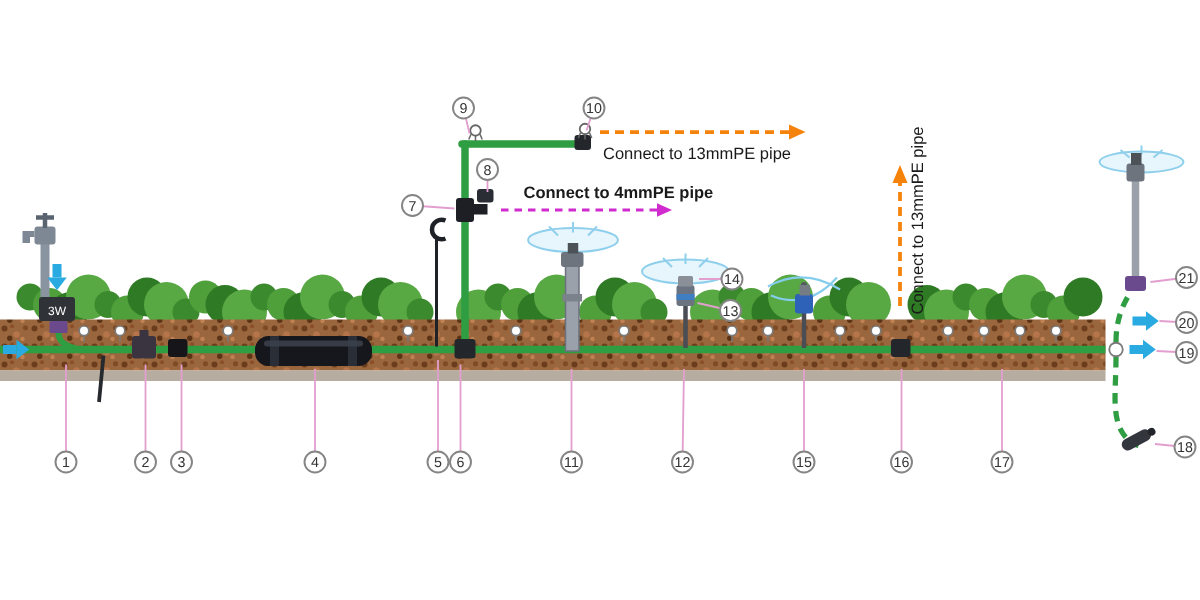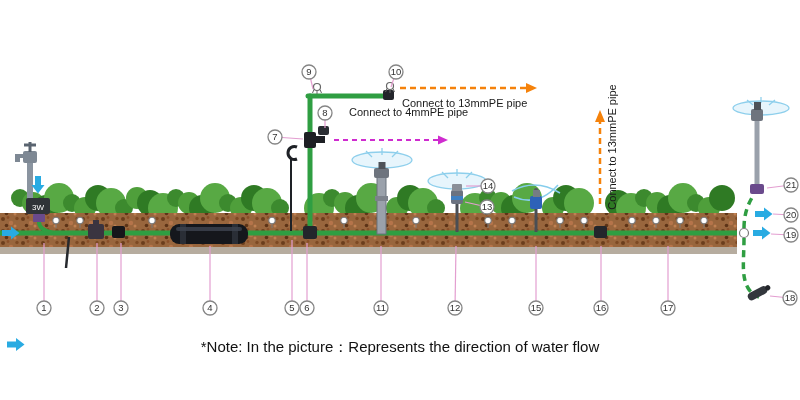--- a/index.html
+++ b/index.html
@@ -345,25 +345,17 @@
         </g>
         <g>
           <line x1="767" y1="188" x2="791" y2="185" stroke="#e39ed0" stroke-width="1.2"></line>
           <circle cx="791" cy="185" r="7" fill="#fff" stroke="#858585" stroke-width="1.3"></circle>
           <text x="791" y="188.4" text-anchor="middle" font-size="9.5" fill="#333" font-family="&quot;Liberation Sans&quot;, sans-serif">21</text>
         </g>
       </g>
 </svg>
 
 <div class="ann" id="ann-top" style="left:402px;top:97px;">Connect to 13mmPE pipe</div>
-<div class="ann" id="ann-mid" style="left:349px;top:106px;">Connect to 4mmPE pipe</div>
+<div class="ann" id="ann-mid" style="left:349px;top:123px;font-weight:bold;">Connect to 4mmPE pipe</div>
 <div class="ann" id="ann-vert">Connect to 13mmPE pipe</div>
 
-<div id="note-line">
-  <span>*Note: In the picture：</span><svg class="arrow-icon" width="20" height="13" viewBox="0 -6.5 18 13">
-        <g fill="#29abe2">
-          <rect x="0" y="-3" width="9" height="6"></rect>
-          <polygon points="9,-6.5 17.5,0 9,6.5"></polygon>
-        </g>
-      </svg><span>Represents the direction of water flow</span>
+
 </div>
 
-</div>
-
 </body></html>

